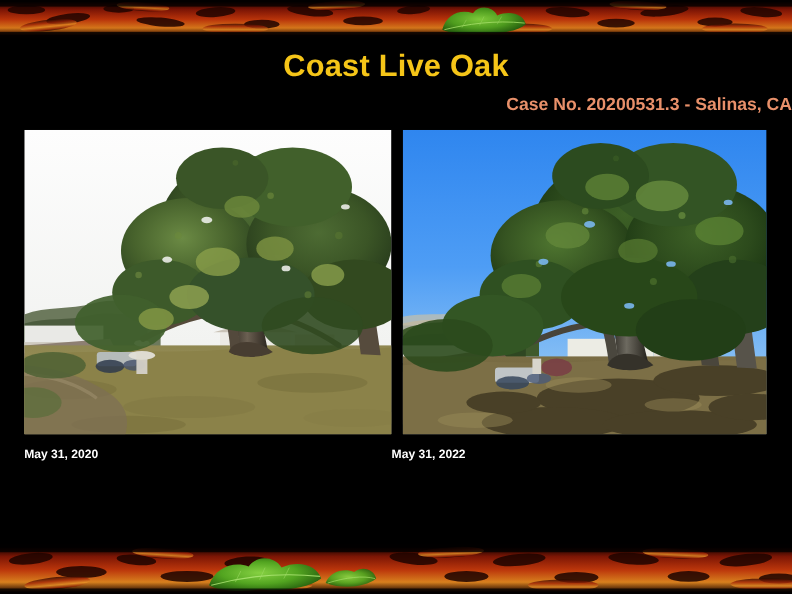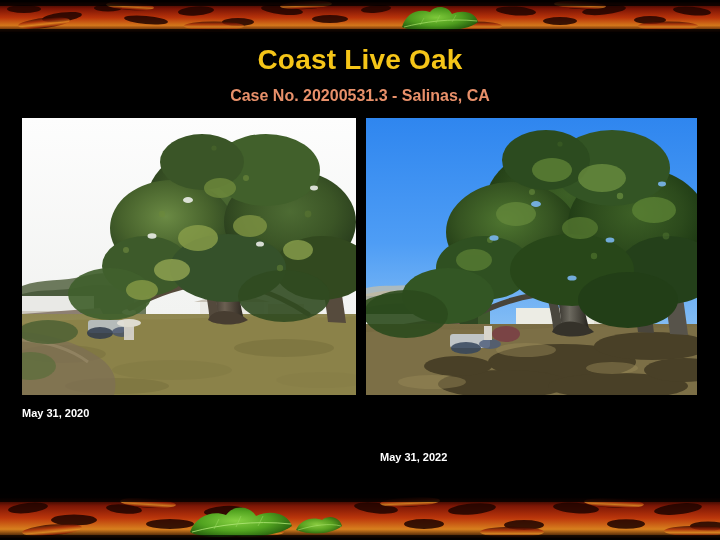--- a/index.html
+++ b/index.html
@@ -53,21 +53,21 @@
     font-size: 28px;
     font-weight: bold;
     letter-spacing: 0.2px;
     line-height: 32px;
   }
   #subtitle {
     position: absolute;
     top: 86px;
     left: 0;
     width: 720px;
-    text-align: center;
+    text-align: right;
     font-size: 16px;
     font-weight: bold;
     line-height: 20px;
   }
 
   
   .photo-frame {
     position: absolute;
     top: 118px;
     width: 334px;
@@ -82,21 +82,21 @@
   .caption {
     position: absolute;
     top: 406px;
     font-size: 11px;
     font-weight: bold;
     color: #ffffff;
     text-align: left;
     line-height: 14px;
   }
   .caption.left  { left: 22px;  width: 334px; }
-  .caption.right { left: 380px; width: 331px; margin-top: 44px; }
+  .caption.right { left: 356px; width: 331px; }
 </style>
 </head>
 <body>
 
 <div id="slide">
 
   <div class="leaf-border top">
     <svg viewBox="0 0 720 34" preserveAspectRatio="none">
       <defs>
         <linearGradient id="flameG" x1="0" y1="0" x2="0" y2="1">

